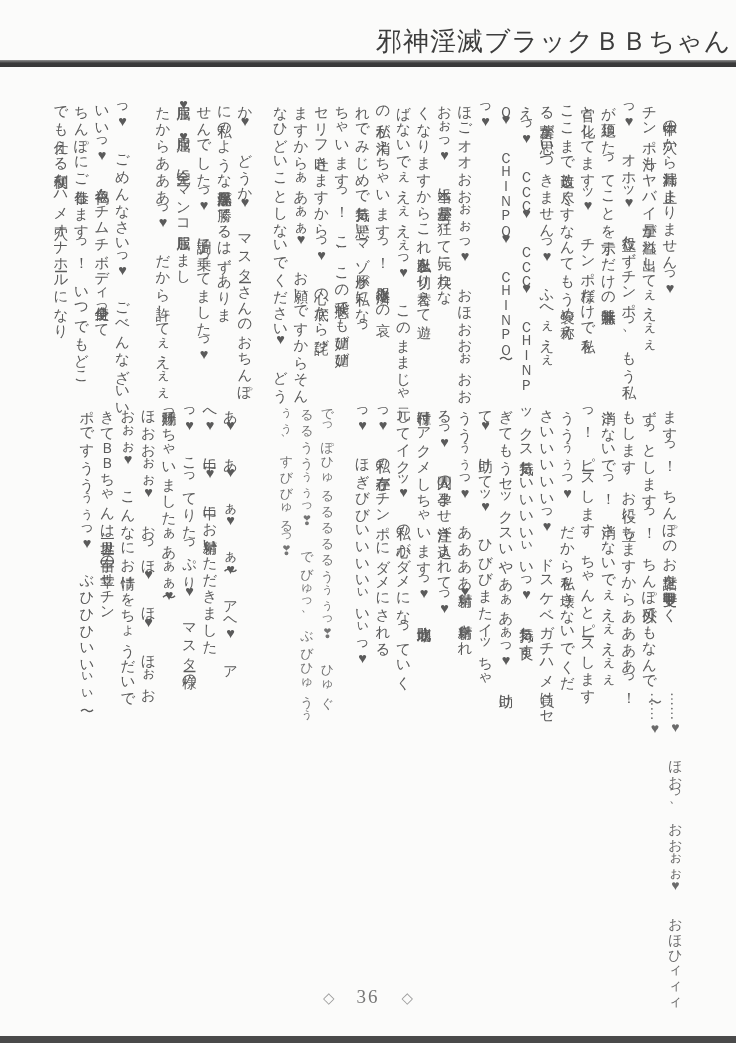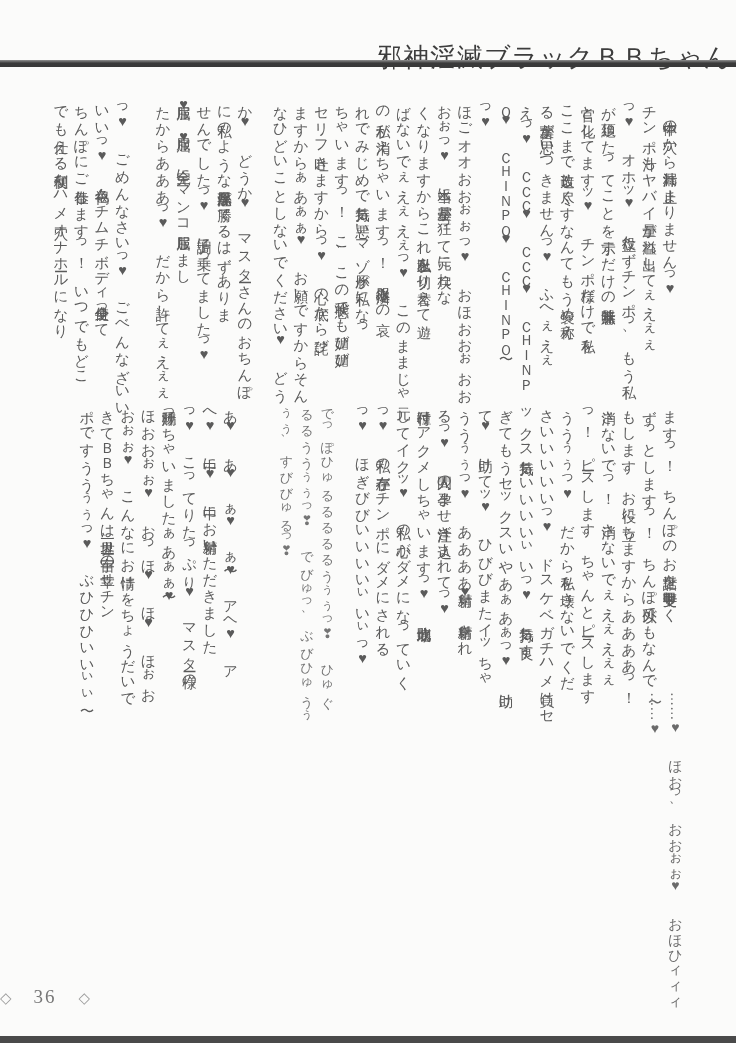--- a/index.html
+++ b/index.html
@@ -3,21 +3,21 @@
 <meta charset="utf-8">
 <style>
   html,body{margin:0;padding:0;background:#e9e9e9;}
   .page{
     position:relative;width:736px;height:1043px;margin:0 auto;
     background:#fbfbfa;overflow:hidden;
     font-family:"Liberation Serif","DejaVu Serif",serif;
   }
   
   .title{
-    position:absolute;top:40px;left:376px;width:310px;
+    position:absolute;top:24px;left:376px;width:310px;
     font-size:26px;color:#3d3d3d;letter-spacing:1px;white-space:nowrap;
   }
   .rule{
     position:absolute;top:60px;left:0;width:736px;height:7px;
     background:linear-gradient(#909090,#3a3a3a 45%,#383838);
   }
   .bottom-bar{
     position:absolute;left:0;bottom:0;width:736px;height:7px;
     background:#4a4a4a;
   }
@@ -34,21 +34,21 @@
   #band-tail{top:692px;right:51px;height:260px;font-size:14px;color:#6a6a6a;}
   .para{display:block;}
   .gap-sm{margin-block-start:15px;}
   .gap-md{margin-block-start:20px;}
   .gap-lg{margin-block-start:35px;}
   
   .hand{font-size:13px;color:#757575;letter-spacing:1.2px;}
   
   .footer{
     position:absolute;top:986px;left:0;width:736px;
-    text-align:left;color:#8f8f8f;font-size:16px;
+    text-align:center;color:#8f8f8f;font-size:16px;
   }
   .footer .diamond{color:#9b9b9b;font-size:15px;}
   .footer .pnum{margin:0 22px;font-size:19px;color:#777;letter-spacing:2px;}
 </style>
 </head>
 <body>
 
 <div class="page">
 
   <div class="title">邪神淫滅ブラックＢＢちゃん</div>

